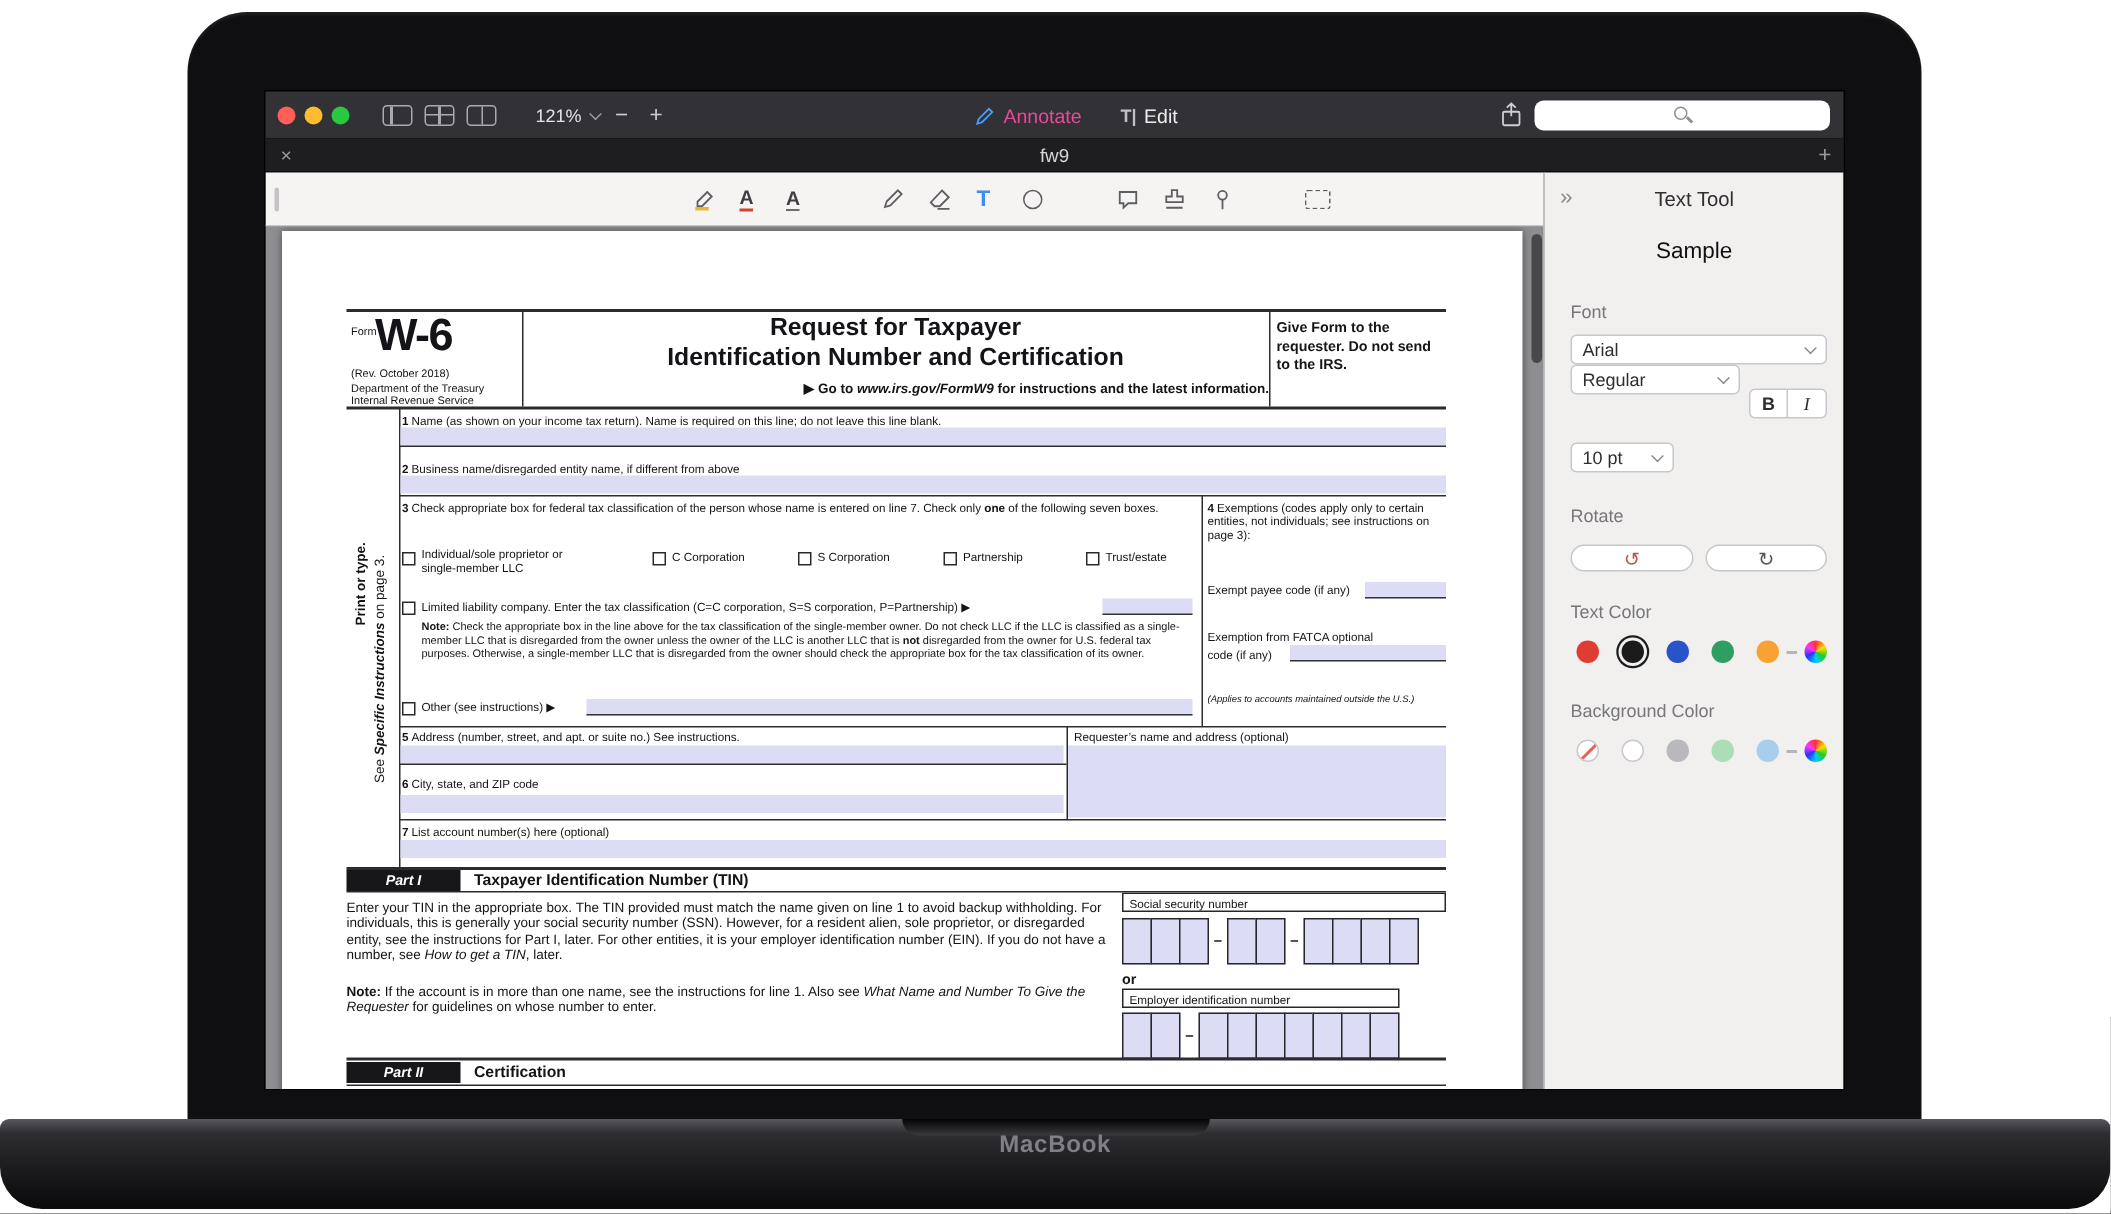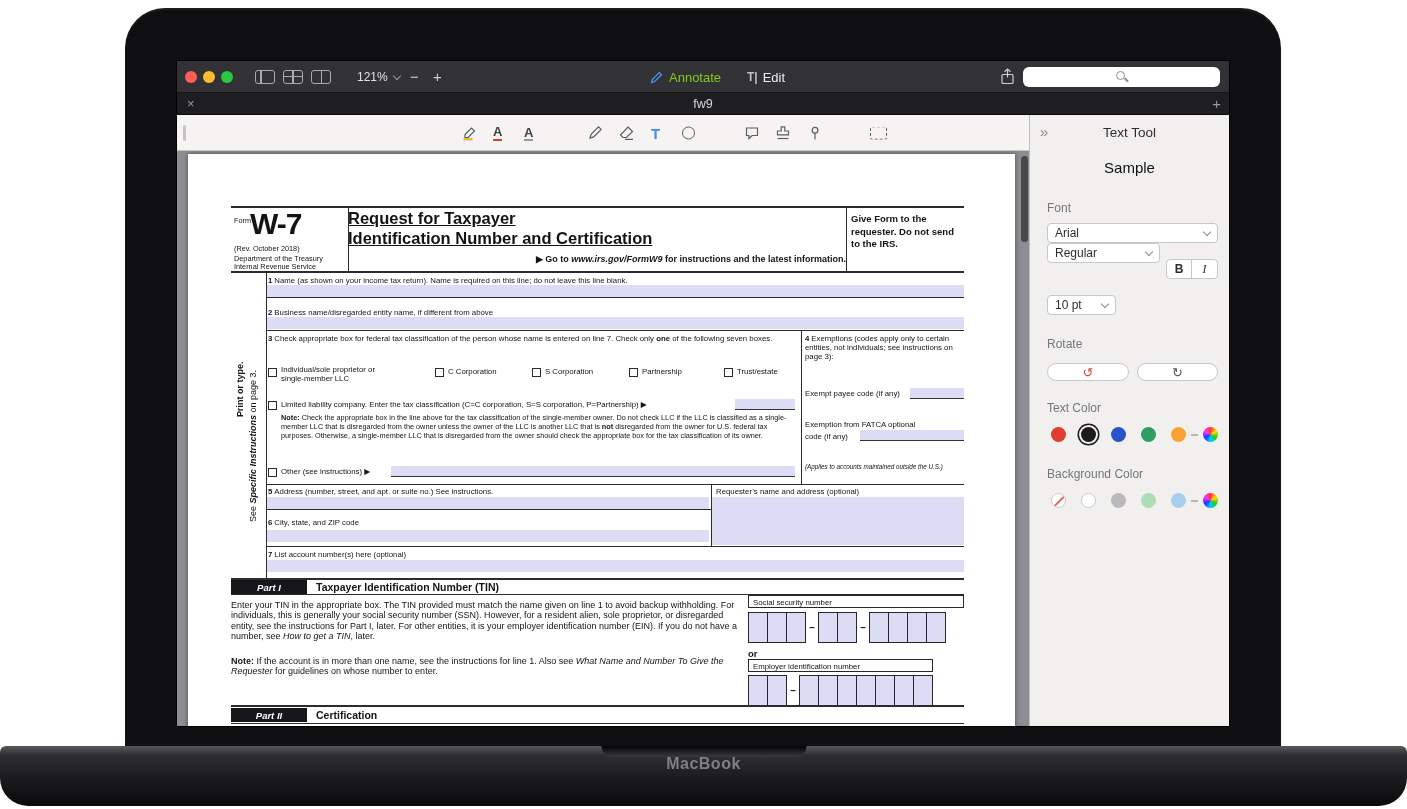--- a/index.html
+++ b/index.html
@@ -21,21 +21,21 @@
   
   .titlebar{position:absolute;left:0;top:0;right:0;height:32px;background:#323236;border-bottom:1px solid #151517;}
   .tl{position:absolute;top:10px;width:12px;height:12px;border-radius:50%;}
   .pane-ico{position:absolute;top:9px;width:20px;height:14px;border:1.5px solid #a9a9af;border-radius:3px;}
   .pi{position:absolute;background:#a9a9af;}
   .zoom{position:absolute;top:0;height:32px;display:flex;align-items:center;font-size:12px;color:#e3e3e6;}
   .zbtn{position:absolute;top:0;height:32px;line-height:32px;font-size:15px;color:#cfcfd3;}
   .chev{display:inline-block;width:6px;height:6px;border-right:1.4px solid #9a9aa0;border-bottom:1.4px solid #9a9aa0;
         transform:rotate(45deg);margin-left:6px;margin-top:-3px;}
   .mode{position:absolute;top:0;height:32px;display:flex;align-items:center;gap:5px;font-size:13px;}
-  .mode.annotate{color:#84cc16;}
+  .mode.annotate{color:#ec4899;}
   .mode.edit{color:#ececee;}
   .tglyph{color:#bfbfc4;font-size:12px;font-weight:bold;}
   .share{position:absolute;top:7px;}
   .search-field{position:absolute;left:846px;top:6px;width:197px;height:20px;background:#fff;border-radius:6px;}
   .search-field input{position:absolute;inset:0;border:none;background:transparent;outline:none;font-size:12px;padding:0 8px;}
   .magnifier{position:absolute;left:50%;top:50%;width:9px;height:9px;margin:-6px 0 0 -6px;
              border:1.5px solid #8e8e93;border-radius:50%;}
   .magnifier::after{content:"";position:absolute;left:7px;top:7px;width:5px;height:1.6px;background:#8e8e93;transform:rotate(45deg);}
 
   
@@ -99,21 +99,21 @@
   .pbadge{position:absolute;width:76px;height:14px;background:#17171a;color:#fff;font-weight:bold;font-style:italic;
           font-size:9.5px;display:flex;align-items:center;justify-content:center;}
   .psect{position:absolute;font-size:10.5px;font-weight:bold;}
   .tinlabel{position:absolute;background:#fff;border:1px solid #26262c;font-size:7.8px;font-weight:normal;padding:2px 0 0 4px;height:13px;}
   .tinrow{position:absolute;display:flex;}
   .cell{width:20px;height:31px;background:#dcdcf4;border:1px solid #26262c;margin-left:-1px;}
   .cell.first{margin-left:0;}
   .tdash{width:12px;text-align:center;font-weight:bold;font-size:10px;line-height:31px;}
   .orlbl{position:absolute;font-weight:bold;font-size:9.5px;}
   .hdr-small{position:absolute;font-size:7.3px;line-height:9px;}
-  .w9title{position:absolute;left:160px;width:498px;font-weight:bold;font-size:16.5px;text-decoration:underline;}
+  .w9title{position:absolute;left:160px;width:498px;text-align:center;font-weight:bold;font-size:16.5px;}
   .gototxt{position:absolute;left:160px;width:498px;text-align:right;font-weight:bold;font-size:9px;}
   svg{display:block;}
 </style>
 </head>
 <body>
 
 <div class="stage">
   <div class="lid">
     <div class="screen">
 
@@ -241,21 +241,21 @@
 
           <div class="doc-area">
             <div class="page">
 
               <i class="hl thick" style="left:43px;top:52px;width:733px"></i>
               <i class="hl thick" style="left:43px;top:117px;width:733px"></i>
               <i class="vl" style="left:160px;top:52px;height:65px"></i>
               <i class="vl" style="left:658px;top:52px;height:65px"></i>
 
               <div class="hdr-small" style="left:46px;top:62px">Form</div>
-              <div style="position:absolute;left:62px;top:53px;font-size:30px;font-weight:bold;letter-spacing:-1px">W-7</div>
+              <div style="position:absolute;left:62px;top:53px;font-size:30px;font-weight:bold;letter-spacing:-1px">W-6</div>
               <div class="hdr-small" style="left:46px;top:90px">(Rev. October 2018)</div>
               <div class="hdr-small" style="left:46px;top:100px">Department of the Treasury</div>
               <div class="hdr-small" style="left:46px;top:108px">Internal Revenue Service</div>
 
               <div class="w9title" style="top:55px">Request for Taxpayer</div>
               <div class="w9title" style="top:75px">Identification Number and Certification</div>
               <div class="gototxt" style="top:100px"><span>▶ Go to </span><i>www.irs.gov/FormW9</i><span> for instructions and the latest information.</span></div>
 
               <div style="position:absolute;left:663px;top:59px;width:108px;font-size:9.5px;font-weight:bold;line-height:12.5px">Give Form to the requester. Do not send to the IRS.</div>
 

